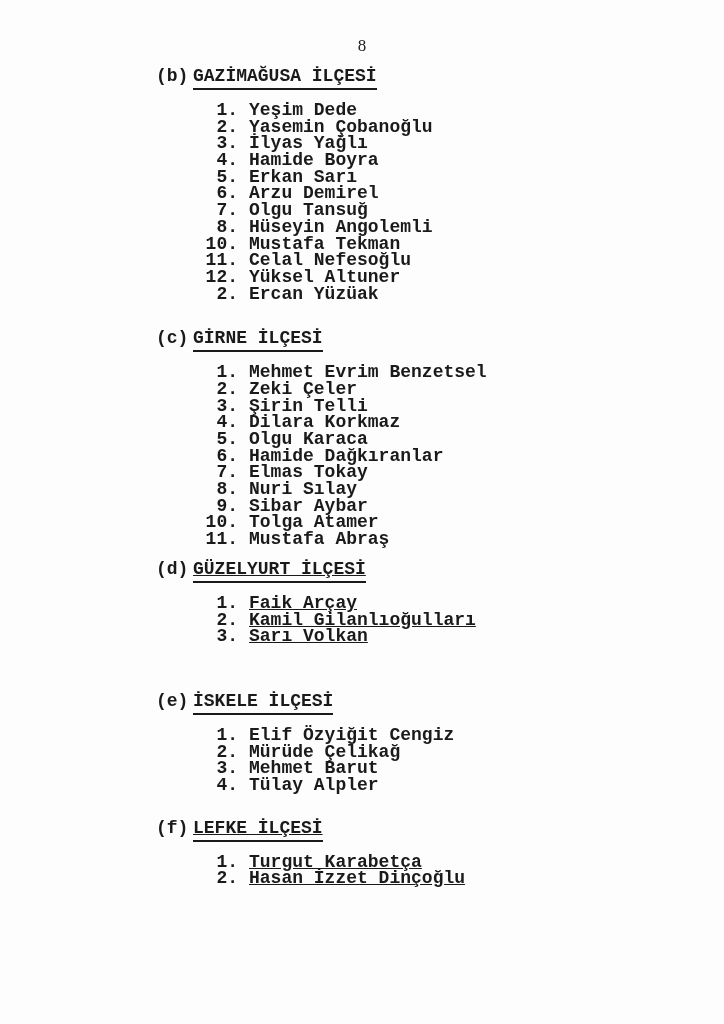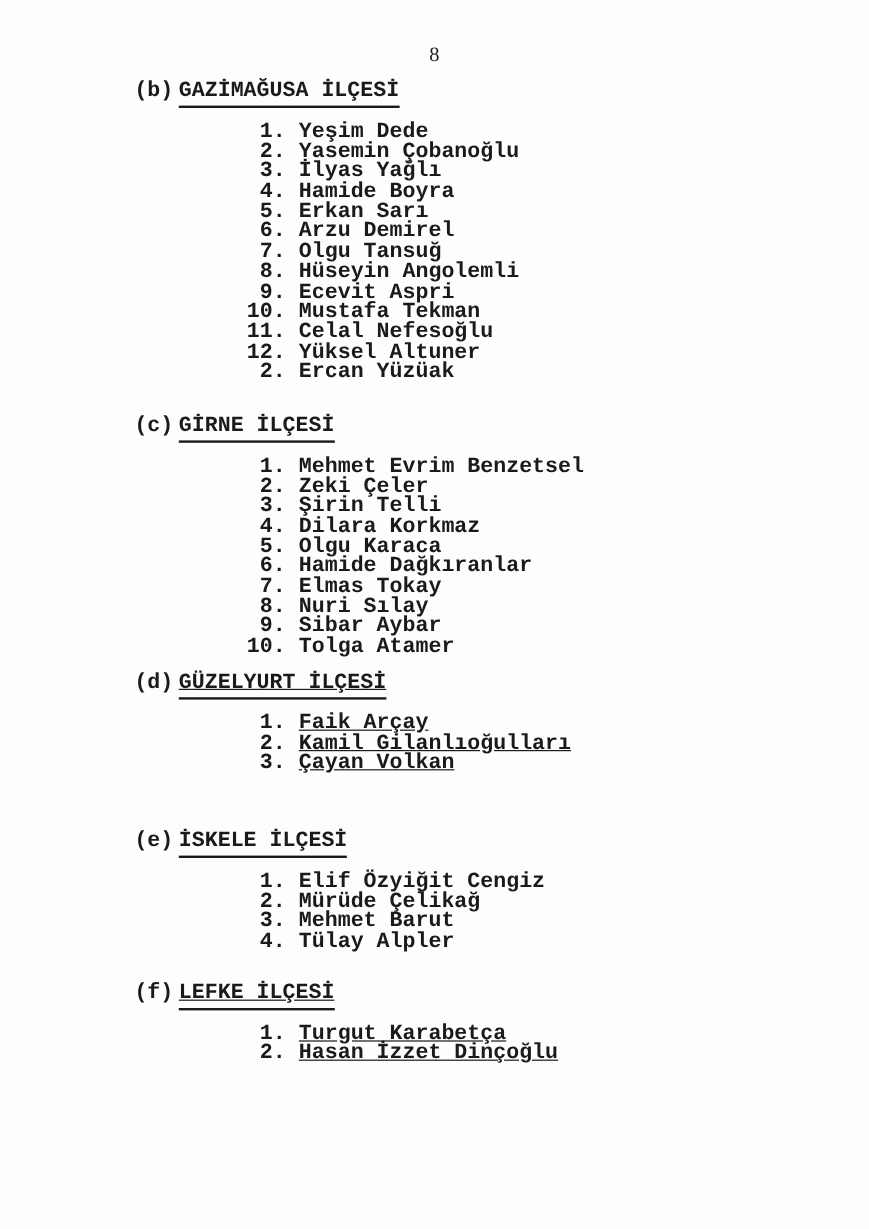--- a/index.html
+++ b/index.html
@@ -37,20 +37,21 @@
   .sec-1 { margin-top: 28px; }
   .sec-2 { margin-top: 13px; text-decoration: underline; }
   .sec-3 { margin-top: 48px; }
   .sec-4 { margin-top: 26px; text-decoration: underline; }
   .head {
     padding-left: 112px;
     line-height: 17px;
     height: 17px;
     margin-bottom: 17px;
     white-space: nowrap;
+    margin-left: 44px;
   }
   .letter {
     display: inline-block;
     width: 37px;
   }
   .title {
     border-bottom: 2px solid #1a1a1a;
     padding-bottom: 2px;
   }
   .list { }
@@ -80,21 +81,20 @@
     </div>
     <div class="list">
           <div class="row"><span class="num">1.</span><span class="nm">Yeşim Dede</span></div>
           <div class="row"><span class="num">2.</span><span class="nm">Yasemin Çobanoğlu</span></div>
           <div class="row"><span class="num">3.</span><span class="nm">İlyas Yağlı</span></div>
           <div class="row"><span class="num">4.</span><span class="nm">Hamide Boyra</span></div>
           <div class="row"><span class="num">5.</span><span class="nm">Erkan Sarı</span></div>
           <div class="row"><span class="num">6.</span><span class="nm">Arzu Demirel</span></div>
           <div class="row"><span class="num">7.</span><span class="nm">Olgu Tansuğ</span></div>
           <div class="row"><span class="num">8.</span><span class="nm">Hüseyin Angolemli</span></div>
-          <div class="row"><span class="num">9.</span><span class="nm">Ecevit Aspri</span></div>
           <div class="row"><span class="num">10.</span><span class="nm">Mustafa Tekman</span></div>
           <div class="row"><span class="num">11.</span><span class="nm">Celal Nefesoğlu</span></div>
           <div class="row"><span class="num">12.</span><span class="nm">Yüksel Altuner</span></div>
           <div class="row"><span class="num">2.</span><span class="nm">Ercan Yüzüak</span></div>
         </div>
   </section>
 
   <section class="sec sec-1">
     <div class="head">
       <span class="letter">(c)</span><span class="title" style="border-bottom-color: rgb(26, 26, 26);">GİRNE İLÇESİ</span>
@@ -103,31 +103,32 @@
           <div class="row"><span class="num">1.</span><span class="nm">Mehmet Evrim Benzetsel</span></div>
           <div class="row"><span class="num">2.</span><span class="nm">Zeki Çeler</span></div>
           <div class="row"><span class="num">3.</span><span class="nm">Şirin Telli</span></div>
           <div class="row"><span class="num">4.</span><span class="nm">Dilara Korkmaz</span></div>
           <div class="row"><span class="num">5.</span><span class="nm">Olgu Karaca</span></div>
           <div class="row"><span class="num">6.</span><span class="nm">Hamide Dağkıranlar</span></div>
           <div class="row"><span class="num">7.</span><span class="nm">Elmas Tokay</span></div>
           <div class="row"><span class="num">8.</span><span class="nm">Nuri Sılay</span></div>
           <div class="row"><span class="num">9.</span><span class="nm">Sibar Aybar</span></div>
           <div class="row"><span class="num">10.</span><span class="nm">Tolga Atamer</span></div>
+          <div class="row"><span class="num">11.</span><span class="nm">Mustafa Abraş</span></div>
         </div>
   </section>
 
   <section class="sec sec-2">
     <div class="head">
       <span class="letter">(d)</span><span class="title" style="border-bottom-color: rgb(26, 26, 26);">GÜZELYURT İLÇESİ</span>
     </div>
     <div class="list">
           <div class="row"><span class="num">1.</span><span class="nm">Faik Arçay</span></div>
           <div class="row"><span class="num">2.</span><span class="nm">Kamil Gilanlıoğulları</span></div>
-          <div class="row"><span class="num">3.</span><span class="nm">Çayan Volkan</span></div>
+          <div class="row"><span class="num">3.</span><span class="nm">Sarı Volkan</span></div>
         </div>
   </section>
 
   <section class="sec sec-3">
     <div class="head">
       <span class="letter">(e)</span><span class="title" style="border-bottom-color: rgb(26, 26, 26); text-align: right;">İSKELE İLÇESİ</span>
     </div>
     <div class="list">
           <div class="row"><span class="num">1.</span><span class="nm">Elif Özyiğit Cengiz</span></div>
           <div class="row"><span class="num">2.</span><span class="nm">Mürüde Çelikağ</span></div>

